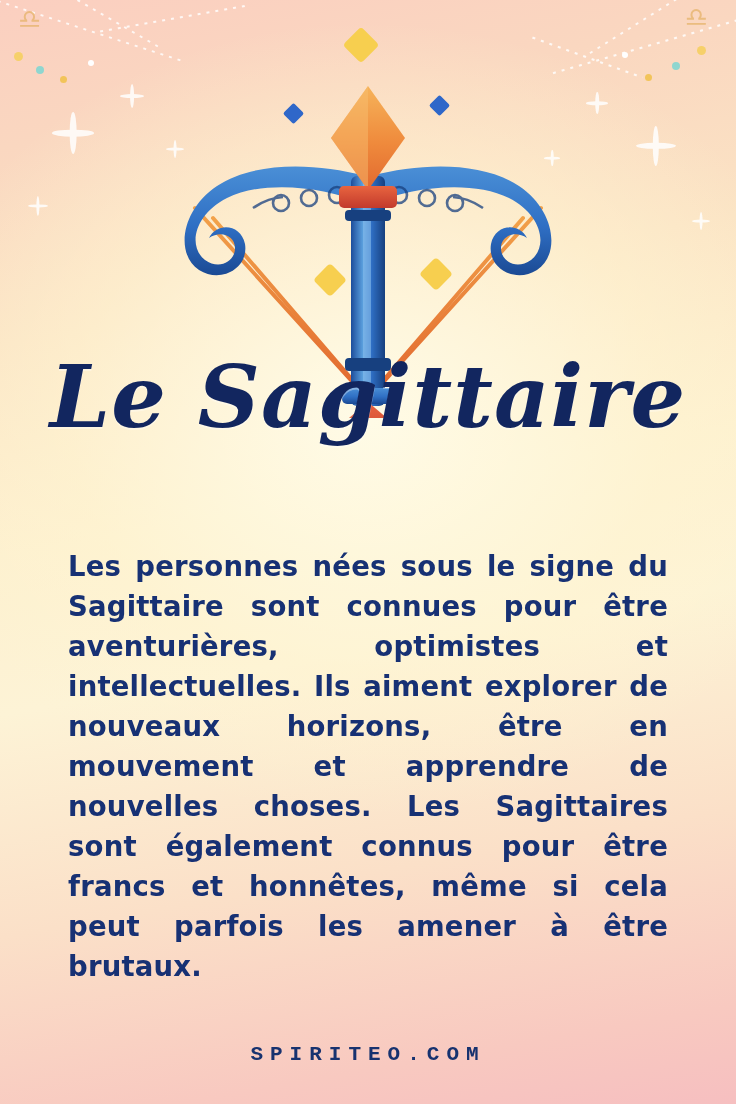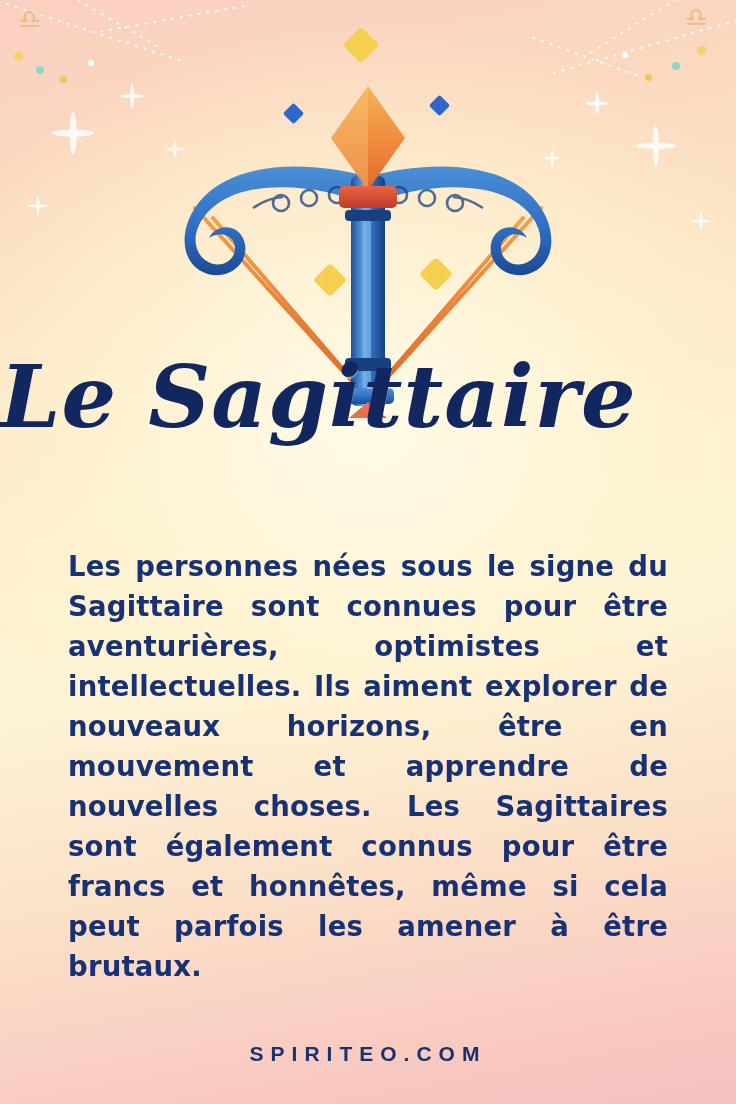--- a/index.html
+++ b/index.html
@@ -80,20 +80,21 @@
     height: 360px;
   }
   .bow-wrap svg { display: block; width: 100%; height: 100%; }
 
   
   .title {
     position: absolute;
     top: 352px;
     left: 0;
     width: 100%;
+    text-align: center;
     font-family: "DejaVu Serif", serif;
     font-style: italic;
     font-weight: 700;
     font-size: 86px;
     letter-spacing: 1px;
     color: #12265f;
     text-shadow: 0 2px 0 rgba(255,255,255,.35);
     line-height: 1.05;
   }
 
@@ -114,21 +115,21 @@
   }
 
   
   .footer {
     position: absolute;
     bottom: 38px;
     left: 0;
     width: 100%;
     text-align: center;
     color: #17326f;
-    font-family: Liberation Sans, sans-serif;
+    font-family: Liberation Mono, monospace;
     font-weight: 700;
     font-size: 21px;
     letter-spacing: 7px;
   }
 </style>
 </head>
 <body>
 
 <div class="poster">
 

